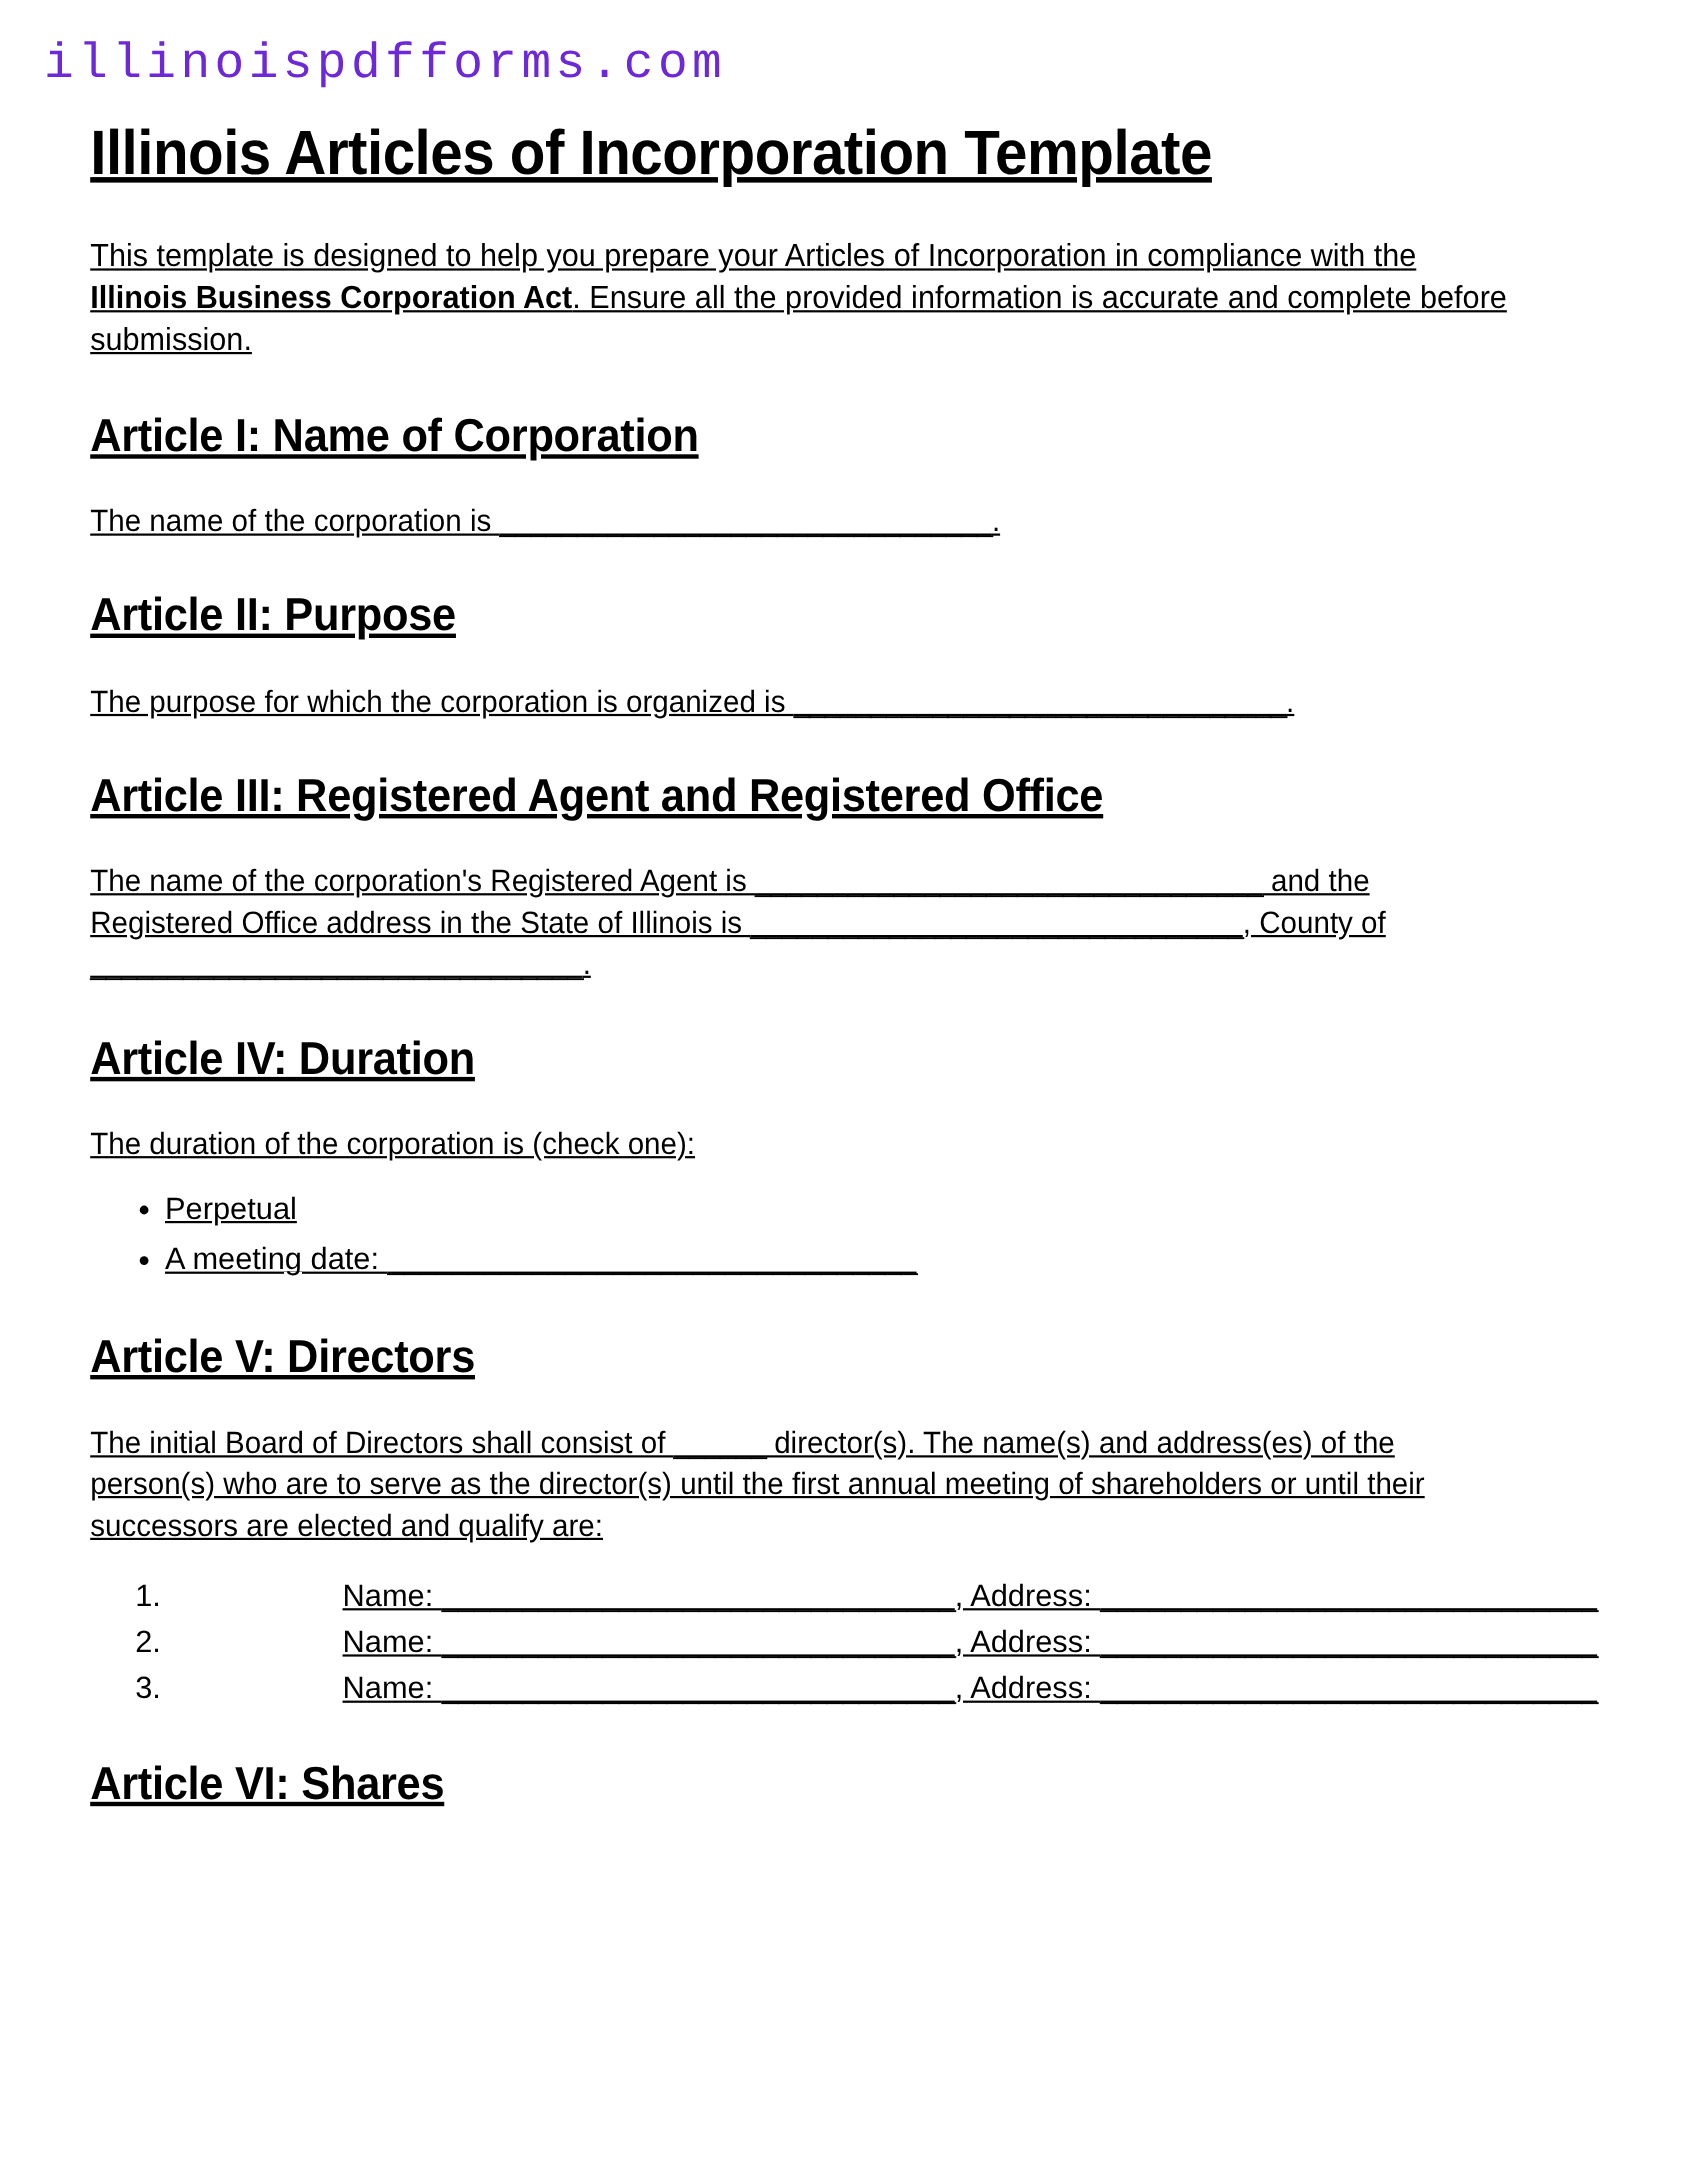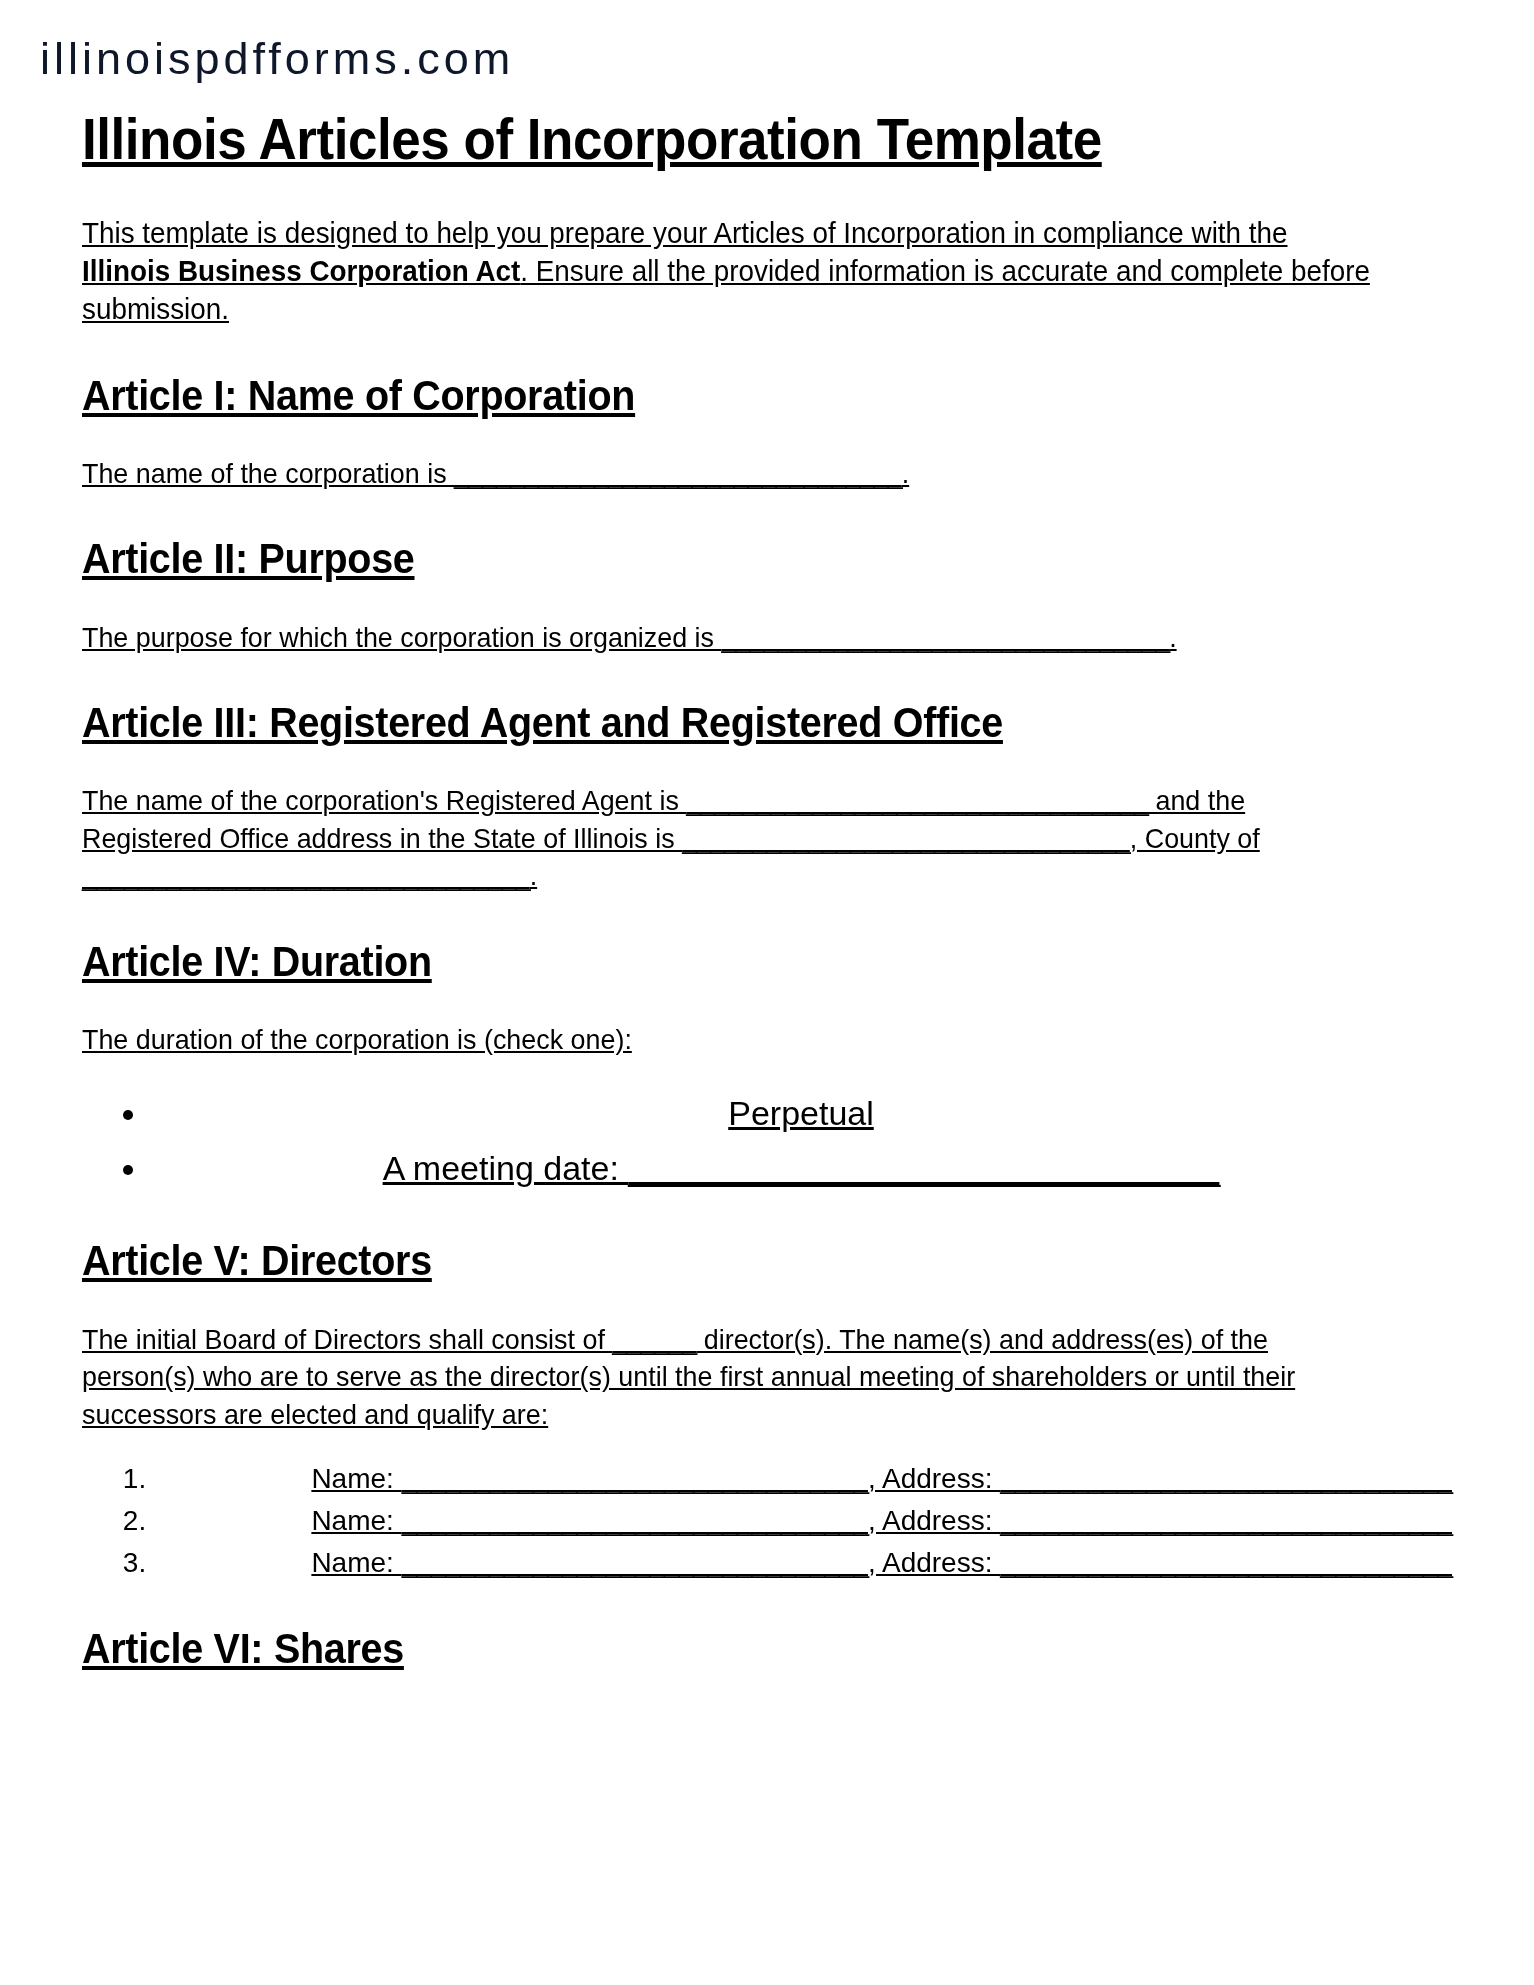--- a/index.html
+++ b/index.html
@@ -21,24 +21,24 @@
     width: 1534px;
     height: 1985px;
     box-sizing: border-box;
     padding: 0;
   }
   
   .watermark {
     position: absolute;
     left: 40px;
     top: 36px;
-    font-family: Liberation Sans, sans-serif;
+    font-family: Liberation Mono, monospace;
     font-size: 45px;
     letter-spacing: 4px;
-    color: #0f172a;
+    color: #6d28d9;
     white-space: nowrap;
     line-height: 1;
   }
   
   .content {
     position: absolute;
     left: 82px;
     top: 108px;
     width: 1370px;
     text-decoration: underline;
@@ -82,25 +82,24 @@
     transform: scaleX(0.96);
     transform-origin: left top;
   }
   .blank {
     font-family: "Liberation Sans", sans-serif;
     letter-spacing: -1px;
     white-space: nowrap;
   }
   ul.duration-list {
     list-style: disc;
-    margin: 30px 0 0 0;
+    margin: 20px 0 0 0;
     padding-left: 68px;
-    font-size: 34px;
+    font-size: 28px;
     line-height: 1.5;
-    text-align: center;
   }
   ul.duration-list li {
     margin: 0 0 4px 0;
   }
   ol.director-list {
     margin: 26px 0 0 0;
     padding-left: 72px;
     font-size: 28px;
     line-height: 1.42;
   }

